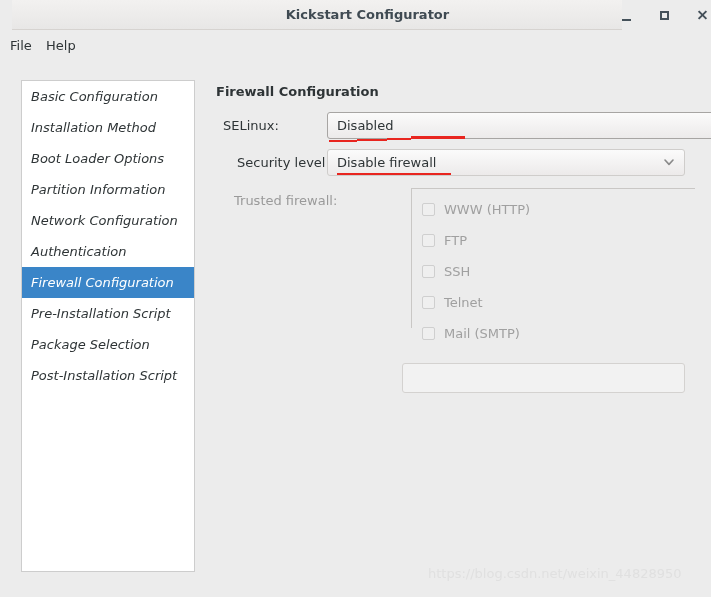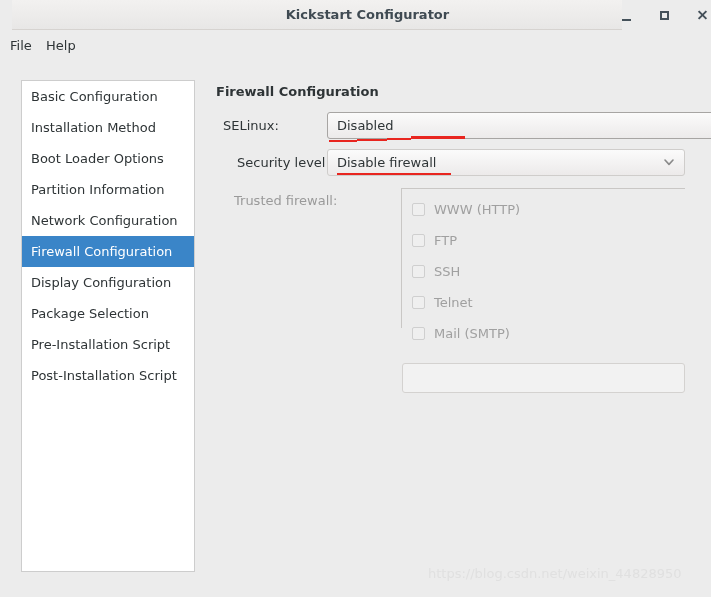--- a/index.html
+++ b/index.html
@@ -107,20 +107,21 @@
     overflow: hidden;
   }
   .side-item {
     height: 31px;
     line-height: 31px;
     padding-left: 9px;
     font-size: 13px;
     color: #2e3436;
     white-space: nowrap;
     cursor: default;
+    font-style: italic;
   }
   .side-item.selected {
     background: #3a85c8;
     color: #ffffff;
   }
 
   
   #panel {
     position: absolute;
     left: 216px; top: 80px;
@@ -172,21 +173,21 @@
 
   
   .annot {
     position: absolute;
     background: #e8251f;
   }
 
   
   #trusted-frame {
     position: absolute;
-    left: 185px; top: 108px;
+    left: 195px; top: 108px;
     width: 284px; height: 140px;
     border-top: 1px solid #c9c7c5;
     border-left: 1px solid #c9c7c5;
     box-sizing: border-box;
   }
   .check-row {
     position: absolute;
     left: 10px;
     height: 18px;
   }
@@ -249,24 +250,24 @@
   <div class="menu-item" style="left:10px;">File</div>
   <div class="menu-item" style="left:46px;">Help</div>
 </div>
 
 <div id="sidebar">
   <div class="side-item">Basic Configuration</div>
   <div class="side-item">Installation Method</div>
   <div class="side-item">Boot Loader Options</div>
   <div class="side-item">Partition Information</div>
   <div class="side-item">Network Configuration</div>
+  <div class="side-item">Authentication</div>
   <div class="side-item selected">Firewall Configuration</div>
-  <div class="side-item">Display Configuration</div>
+  <div class="side-item">Pre-Installation Script</div>
   <div class="side-item">Package Selection</div>
-  <div class="side-item">Pre-Installation Script</div>
   <div class="side-item">Post-Installation Script</div>
 </div>
 
 <div id="panel">
 
   <div id="panel-title">Firewall Configuration</div>
 
   <div class="row-label" style="left:7px; top:38px;">SELinux:</div>
   <div class="combo focused" id="combo-selinux">
     <span class="combo-text">Disabled</span>

